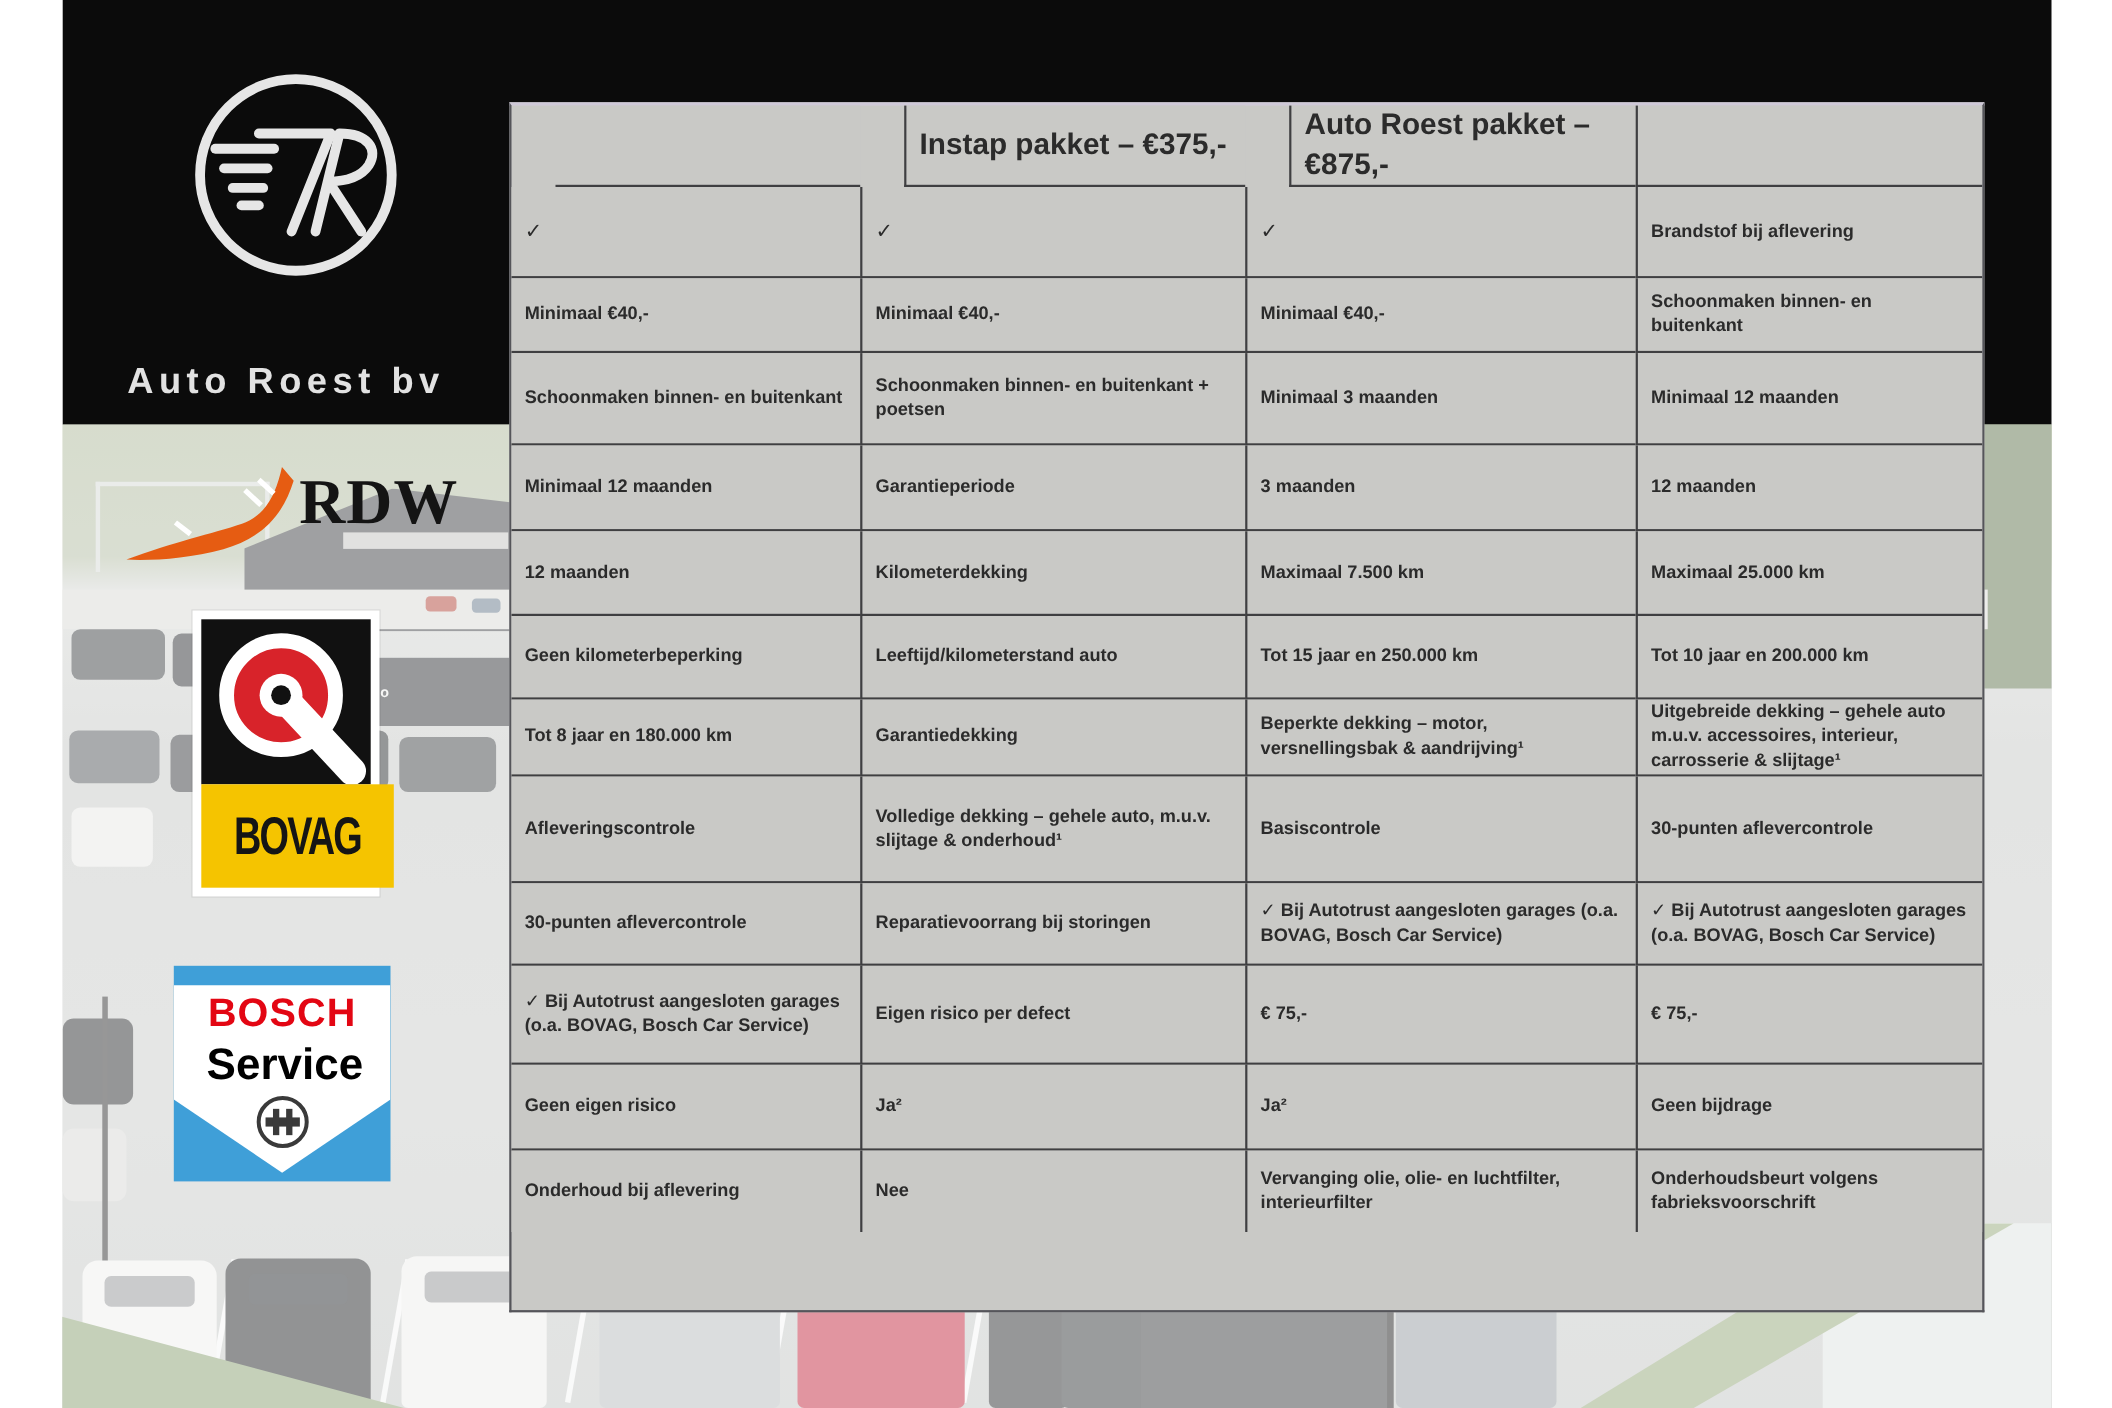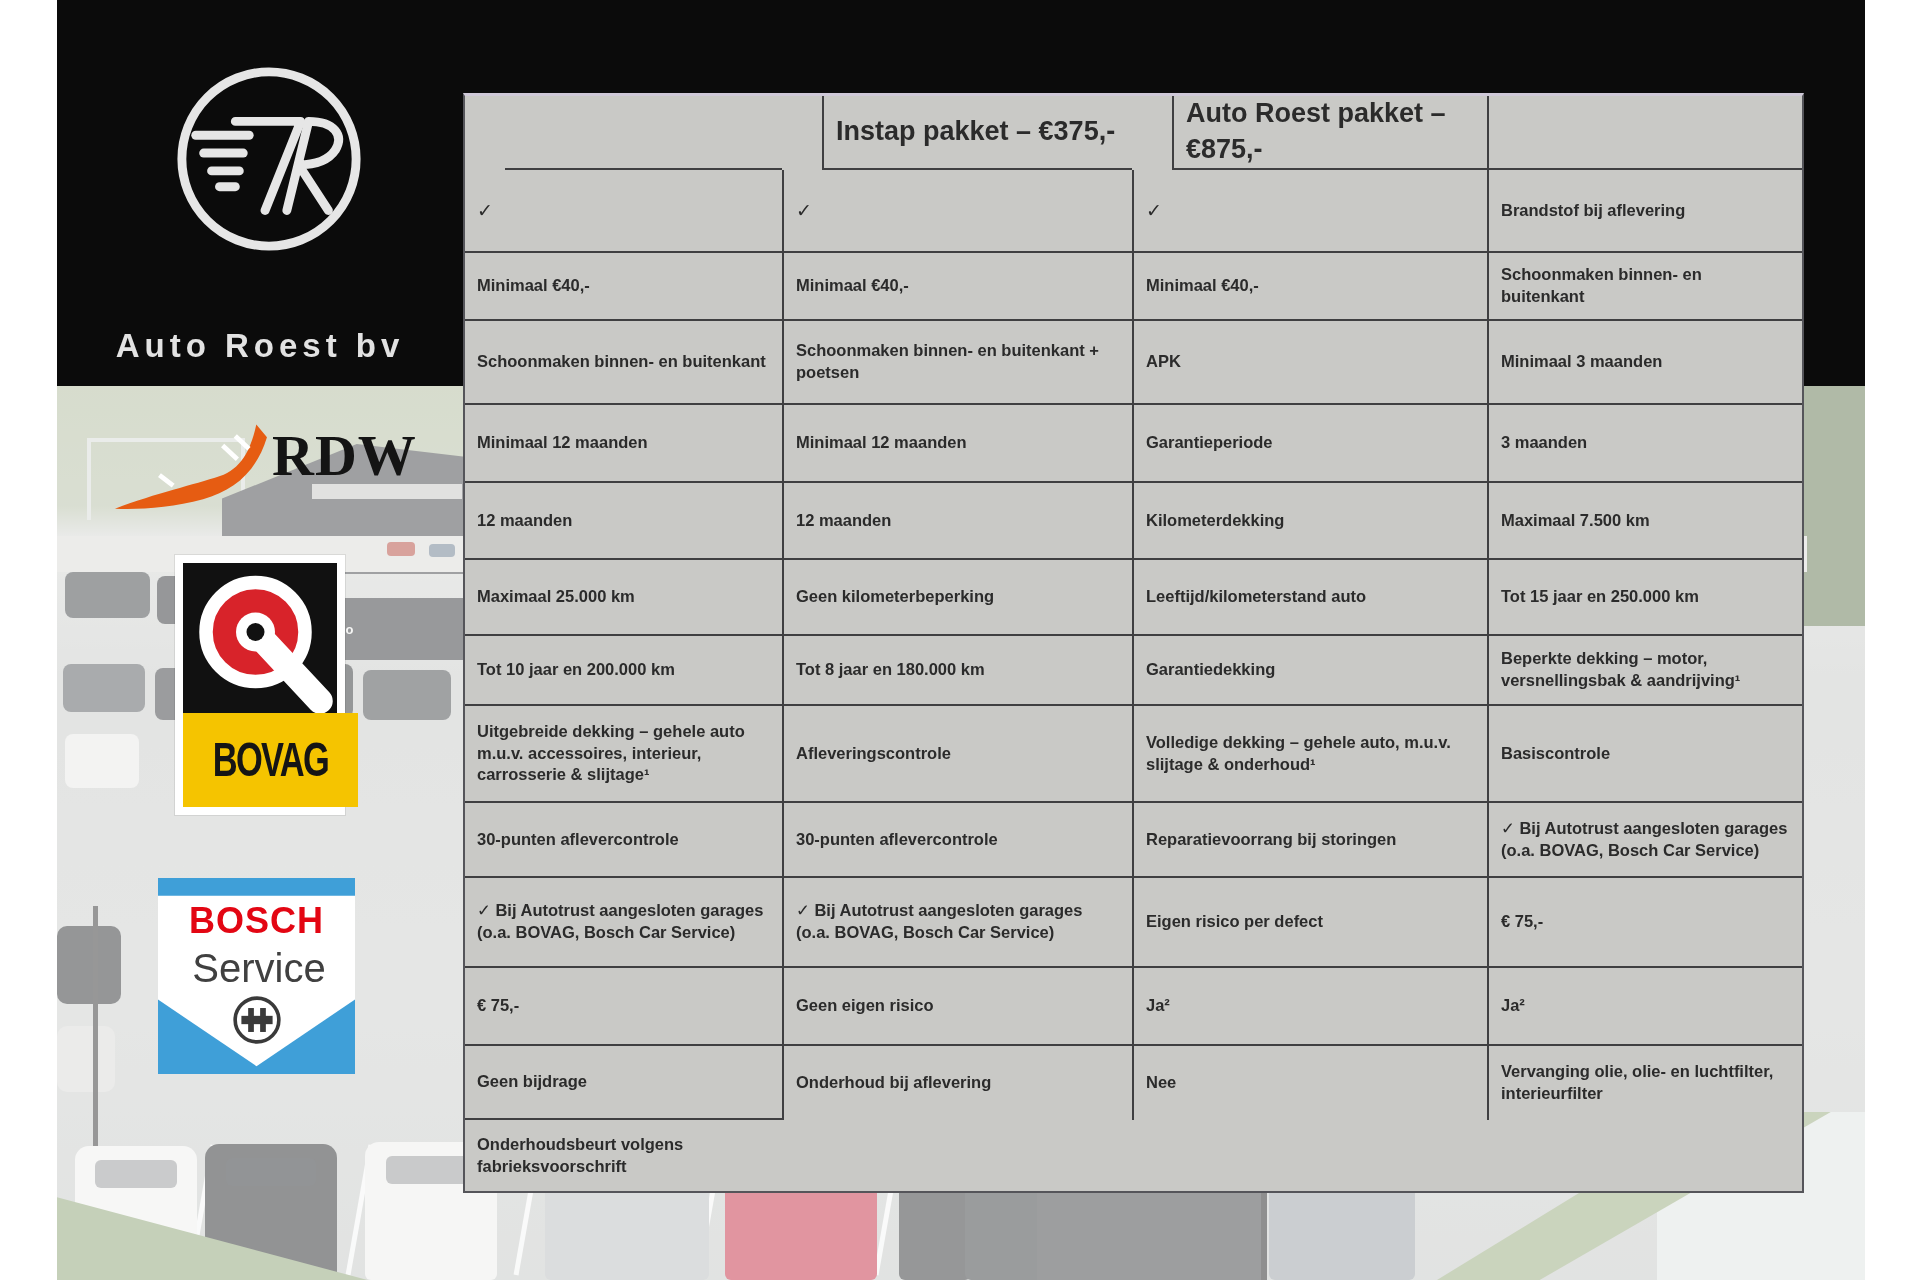--- a/index.html
+++ b/index.html
@@ -32,21 +32,21 @@
   .bovag-top{position:absolute;left:8px;top:8px;width:154px;height:150px;background:#111;}
   .bovag-bot{position:absolute;left:8px;top:158px;width:175px;height:94px;background:#f5c400;
              display:flex;align-items:center;justify-content:center;}
   .bovag-word{font-weight:700;font-size:42px;color:#151515;letter-spacing:-2px;transform:scaleX(.82) scaleY(1.15);}
   .bosch{left:158px;top:878px;width:197px;height:196px;background:#3f9fd8;z-index:2;}
   .bosch-white{position:absolute;left:0;top:0;width:197px;height:196px;background:#fff;
                clip-path:polygon(0 9%,100% 9%,100% 62%,50% 96%,0 62%);}
   .bosch-b{position:absolute;left:0;top:22px;width:197px;text-align:center;
            font-weight:700;font-size:36px;color:#e30613;letter-spacing:1px;}
   .bosch-s{position:absolute;left:0;top:68px;width:202px;text-align:center;
-           font-weight:400;font-size:40px;color:#404040;}
+           font-weight:700;font-size:40px;color:#000000;}
   .bosch-sym{position:absolute;left:73px;top:116px;}
 
   
   .tbl{left:463px;top:93px;width:1337px;height:1095px;z-index:3;
        display:grid;grid-template-columns:317px 350px 355px 315px;
        grid-template-rows:74px 83px 68px 84px 78px 77px 76px 70px 97px 75px 90px 78px 74px 71px;
        border:2px solid #55555a;border-top:3px solid #cfc9d8;box-sizing:content-box;background:#c9c9c6;}
   .c{background:#c9c9c6;border-left:2px solid #3f3f41;border-bottom:2px solid #3f3f41;
      color:#2b2b2b;display:flex;align-items:center;box-sizing:border-box;
      padding:6px 14px 6px 12px;font-weight:700;font-size:16.5px;line-height:1.32;}
@@ -188,21 +188,20 @@
 
     <div class="c">Brandstof bij aflevering</div>
     <div class="c">Minimaal €40,-</div>
     <div class="c">Minimaal €40,-</div>
     <div class="c">Minimaal €40,-</div>
 
     <div class="c">Schoonmaken binnen- en buitenkant</div>
     <div class="c">Schoonmaken binnen- en buitenkant</div>
     <div class="c">Schoonmaken binnen- en buitenkant + poetsen</div>
 
-    <div class="c">APK</div>
     <div class="c">Minimaal 3 maanden</div>
     <div class="c">Minimaal 12 maanden</div>
     <div class="c">Minimaal 12 maanden</div>
 
     <div class="c">Garantieperiode</div>
     <div class="c">3 maanden</div>
     <div class="c">12 maanden</div>
     <div class="c">12 maanden</div>
 
     <div class="c">Kilometerdekking</div>

